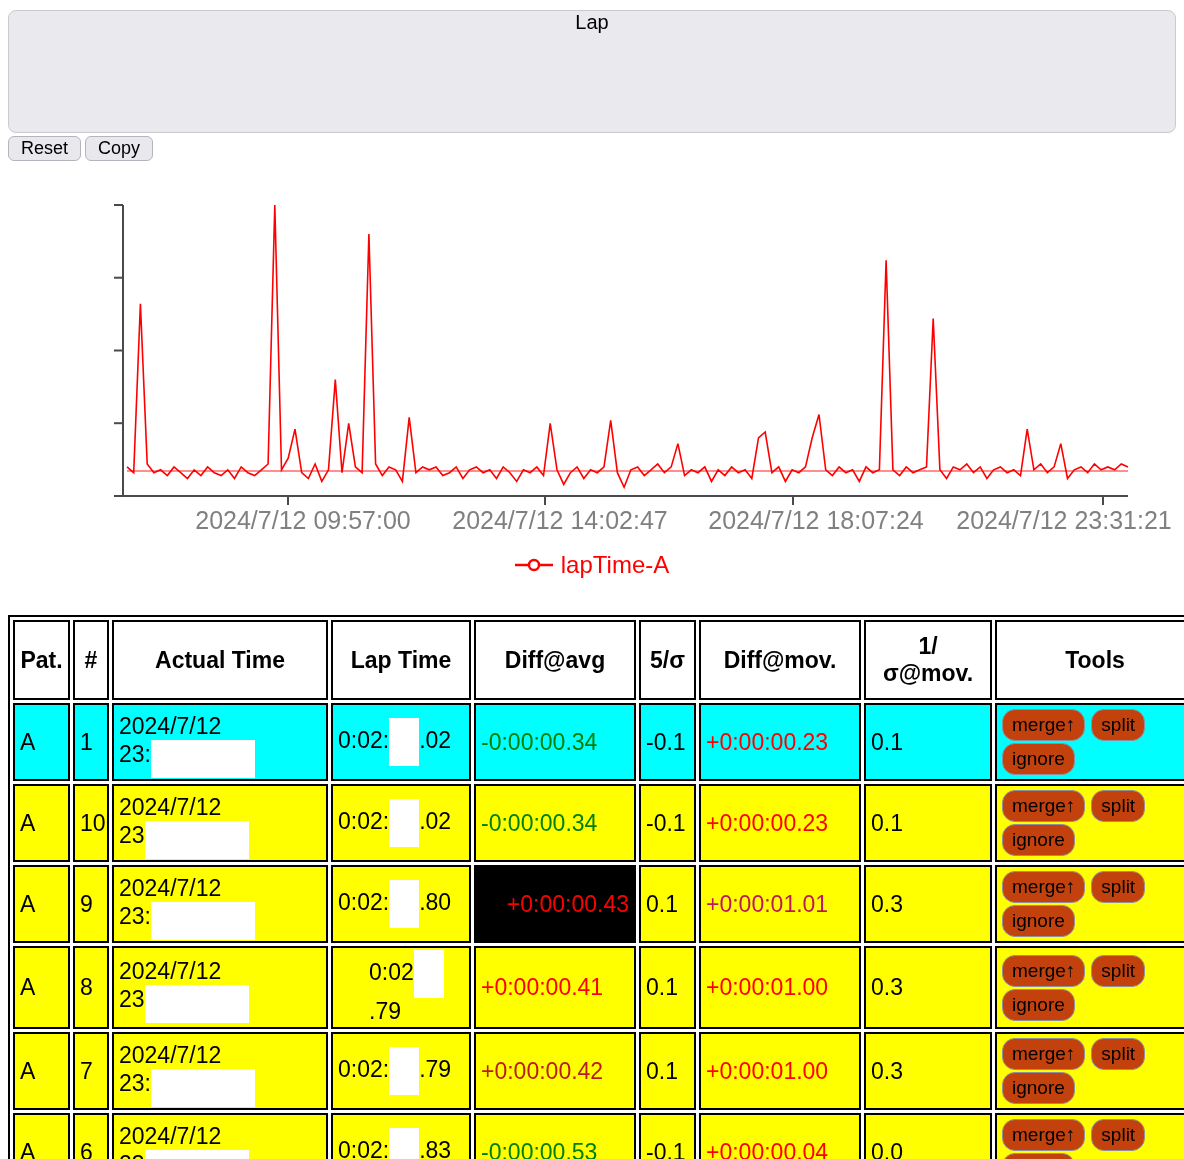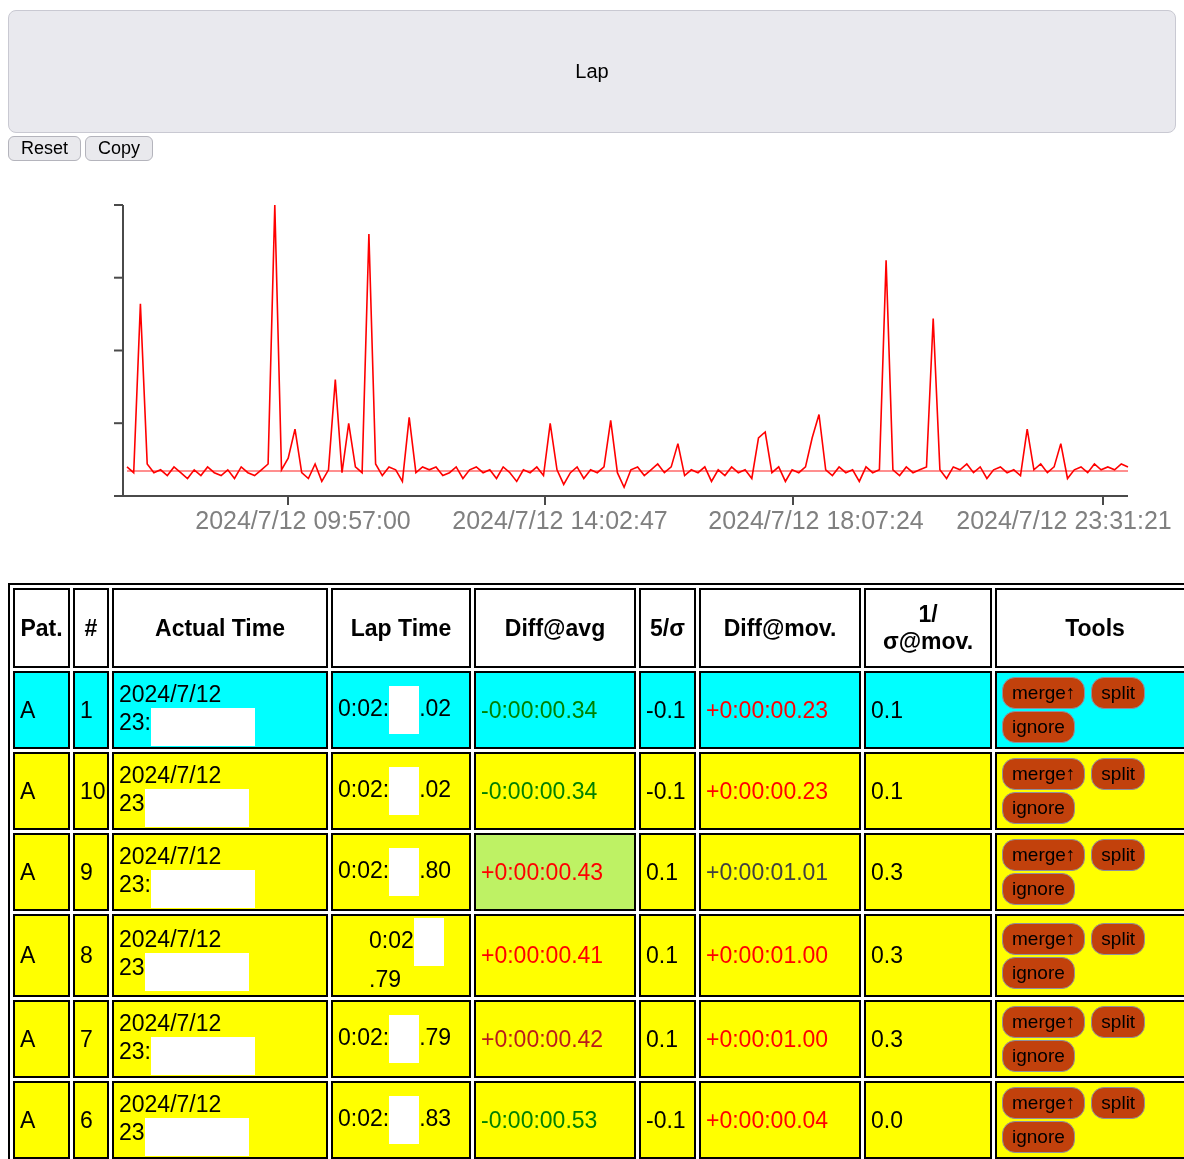--- a/index.html
+++ b/index.html
@@ -11,21 +11,21 @@
     font-family: "Liberation Sans", sans-serif;
     color: #000;
   }
   
   .top-panel {
     margin: 10px 8px 0 8px;
     height: 123px;
     background: #e9e9ee;
     border: 1px solid #c9c9d2;
     border-radius: 8px;
-    display: flex; align-items: center; justify-content: center;
+    display: flex; align-items: flex-start; justify-content: center;
     font-size: 20px;
   }
   .btn-row { margin: 3px 0 16px 8px; display: flex; gap: 4px; }
   .ui-btn {
     font-family: "Liberation Sans", sans-serif;
     font-size: 18px;
     padding: 1px 12px;
     background: #e9e9ed;
     border: 1px solid #b4b4bc;
     border-radius: 6px;
@@ -133,20 +133,27 @@
 
     <line id="avg-line" x1="127" y1="288.0" x2="1128" y2="288.0" stroke="#ff8f8f" stroke-width="2"></line>
 
     <polyline id="lap-line" fill="none" stroke="#ff0000" stroke-width="1.6" points="127.0,283.9 133.7,289.7 140.4,120.9 147.2,281.0 153.9,289.7 160.6,286.8 167.3,292.6 174.0,283.9 180.7,289.7 187.5,295.5 194.2,286.8 200.9,292.6 207.6,283.9 214.3,289.7 221.1,292.6 227.8,286.8 234.5,295.5 241.2,283.9 247.9,289.7 254.6,292.6 261.4,286.8 268.1,281.0 274.8,22.0 281.5,286.8 288.2,275.2 295.0,246.1 301.7,289.7 308.4,295.5 315.1,281.0 321.8,298.4 328.5,286.8 335.3,196.6 342.0,289.7 348.7,240.3 355.4,283.9 362.1,289.7 368.9,51.1 375.6,281.0 382.3,292.6 389.0,283.9 395.7,286.8 402.4,298.4 409.2,234.4 415.9,289.7 422.6,283.9 429.3,286.8 436.0,283.9 442.8,292.6 449.5,289.7 456.2,283.9 462.9,295.5 469.6,286.8 476.3,283.9 483.1,289.7 489.8,286.8 496.5,295.5 503.2,283.9 509.9,289.7 516.7,298.4 523.4,286.8 530.1,289.7 536.8,283.9 543.5,292.6 550.2,240.3 557.0,286.8 563.7,301.4 570.4,289.7 577.1,283.9 583.8,295.5 590.6,286.8 597.3,289.7 604.0,283.9 610.7,237.3 617.4,289.7 624.1,304.3 630.9,286.8 637.6,283.9 644.3,292.6 651.0,286.8 657.7,281.0 664.4,289.7 671.2,283.9 677.9,260.6 684.6,292.6 691.3,286.8 698.0,289.7 704.8,283.9 711.5,298.4 718.2,286.8 724.9,292.6 731.6,283.9 738.3,289.7 745.1,286.8 751.8,295.5 758.5,254.8 765.2,249.0 771.9,289.7 778.7,283.9 785.4,298.4 792.1,286.8 798.8,289.7 805.5,283.9 812.2,254.8 819.0,231.5 825.7,286.8 832.4,292.6 839.1,283.9 845.8,289.7 852.6,286.8 859.3,298.4 866.0,283.9 872.7,289.7 879.4,286.8 886.1,77.3 892.9,286.8 899.6,292.6 906.3,283.9 913.0,289.7 919.7,286.8 926.5,283.9 933.2,135.5 939.9,286.8 946.6,295.5 953.3,283.9 960.0,286.8 966.8,281.0 973.5,289.7 980.2,283.9 986.9,295.5 993.6,286.8 1000.4,283.9 1007.1,289.7 1013.8,286.8 1020.5,292.6 1027.2,246.1 1033.9,286.8 1040.7,281.0 1047.4,289.7 1054.1,283.9 1060.8,260.6 1067.5,295.5 1074.3,286.8 1081.0,283.9 1087.7,289.7 1094.4,281.0 1101.1,286.8 1107.8,283.9 1114.6,286.8 1121.3,281.0 1128.0,283.9"></polyline>
 
     <text x="303" y="346" font-size="25" fill="#808080" text-anchor="middle">2024/7/12 09:57:00</text>
     <text x="560" y="346" font-size="25" fill="#808080" text-anchor="middle">2024/7/12 14:02:47</text>
     <text x="816" y="346" font-size="25" fill="#808080" text-anchor="middle">2024/7/12 18:07:24</text>
     <text x="1064" y="346" font-size="25" fill="#808080" text-anchor="middle">2024/7/12 23:31:21</text>
   </svg>
+  <div class="legend">
+    <svg width="38" height="14">
+      <line x1="0" y1="7" x2="38" y2="7" stroke="#ff0000" stroke-width="2.5"></line>
+      <circle cx="19" cy="7" r="5" fill="#ffffff" stroke="#ff0000" stroke-width="2.5"></circle>
+    </svg>
+    <span>lapTime-A</span>
+  </div>
 </div>
 
 <table class="lap-table">
   <colgroup>
     <col class="col-pat">
       <col class="col-num">
       <col class="col-atime">
       <col class="col-lap">
     <col class="col-davg">
       <col class="col-sig">
@@ -219,23 +226,23 @@
       <tr>
     <td style="background: rgb(255, 255, 0);"><span>A</span></td>
     <td style="background: rgb(255, 255, 0);"><span>9</span></td>
     <td style="background: rgb(255, 255, 0);">
       <div>2024/7/12</div>
       <div><span>23:</span><span class="redact-lg"></span></div>
     </td>
     <td style="background: rgb(255, 255, 0);">
       <span>0:02:</span><span class="redact-sm"></span><span>.80</span>
     </td>
-    <td style="background: #bef264;"><span style="color: rgb(255, 0, 0);">+0:00:00.43</span></td>
+    <td style="background: #000000; text-align: right;"><span style="color: rgb(255, 0, 0);">+0:00:00.43</span></td>
     <td style="background: rgb(255, 255, 0);"><span>0.1</span></td>
-    <td style="background: rgb(255, 255, 0);"><span style="color: #404040;">+0:00:01.01</span></td>
+    <td style="background: rgb(255, 255, 0);"><span style="color: #be185d;">+0:00:01.01</span></td>
     <td style="background: rgb(255, 255, 0);"><span>0.3</span></td>
     <td style="background: rgb(255, 255, 0);">
       <div class="btnrow">
         <button class="tbtn">merge↑</button>
         <button class="tbtn">split</button>
       </div>
       <div class="btnrow">
         <button class="tbtn">ignore</button>
       </div>
     </td>

